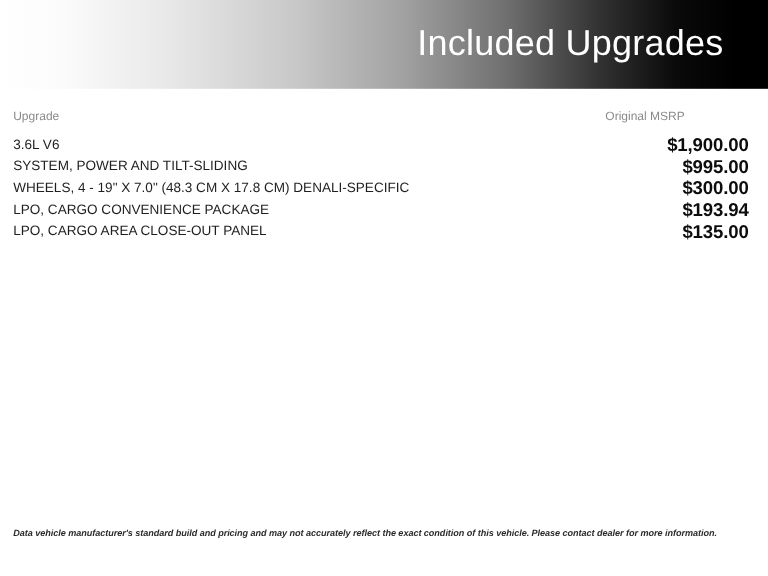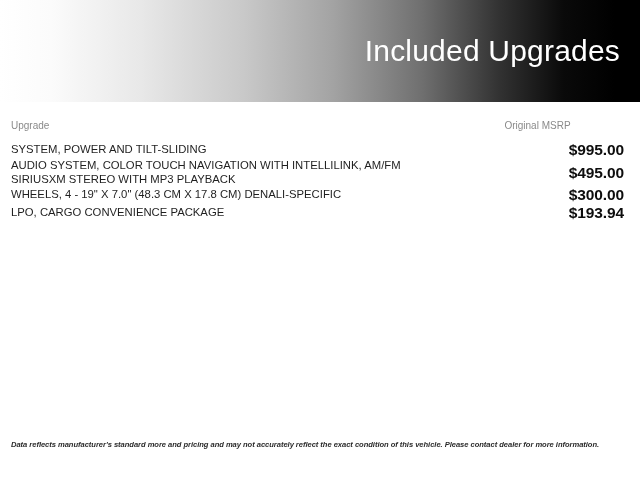--- a/index.html
+++ b/index.html
@@ -18,37 +18,37 @@
   .page {
     position: relative;
     width: 640px;
     height: 480px;
     background: #ffffff;
   }
 
   
   .banner {
     position: relative;
-    height: 102px;
+    height: 74px;
     background: linear-gradient(to right,
         #ffffff 0%,
         #fbfbfb 8%,
         #e8e8e8 22%,
         #c9c9c9 38%,
         #a3a3a3 52%,
         #6f6f6f 66%,
         #323232 78%,
         #0a0a0a 88%,
         #000000 96%,
         #000000 100%);
     display: flex;
     align-items: center;
     justify-content: flex-end;
     box-sizing: border-box;
-    padding-right: 20px;
+    padding-right: 37px;
   }
   .banner-title {
     font-size: 30px;
     font-weight: 400;
     color: #ffffff;
     letter-spacing: 0.2px;
     line-height: 1;
     white-space: nowrap;
   }
 
@@ -134,34 +134,38 @@
         <col class="c-price">
       </colgroup>
       <thead>
         <tr>
           <th class="h-name">Upgrade</th>
           <th class="h-price">Original MSRP</th>
         </tr>
       </thead>
       <tbody id="upgrades-body">
           <tr>
+            <td class="u-name">3.6L V6</td>
+            <td class="u-price">$1,900.00</td>
+          </tr>
+          <tr>
             <td class="u-name">SYSTEM, POWER AND TILT-SLIDING</td>
             <td class="u-price">$995.00</td>
-          </tr>
-          <tr>
-            <td class="u-name">AUDIO SYSTEM, COLOR TOUCH NAVIGATION WITH INTELLILINK, AM/FM SIRIUSXM STEREO WITH MP3 PLAYBACK</td>
-            <td class="u-price">$495.00</td>
           </tr>
           <tr>
             <td class="u-name">WHEELS, 4 - 19" X 7.0" (48.3 CM X 17.8 CM) DENALI-SPECIFIC</td>
             <td class="u-price">$300.00</td>
           </tr>
           <tr>
             <td class="u-name">LPO, CARGO CONVENIENCE PACKAGE</td>
             <td class="u-price">$193.94</td>
           </tr>
+          <tr>
+            <td class="u-name">LPO, CARGO AREA CLOSE-OUT PANEL</td>
+            <td class="u-price">$135.00</td>
+          </tr>
         </tbody>
     </table>
   </div>
 
-  <div class="disclaimer">Data reflects manufacturer's standard more and pricing and may not accurately reflect the exact condition of this vehicle. Please contact dealer for more information.</div>
+  <div class="disclaimer">Data vehicle manufacturer's standard build and pricing and may not accurately reflect the exact condition of this vehicle. Please contact dealer for more information.</div>
 
 </div>
 
 </body></html>

